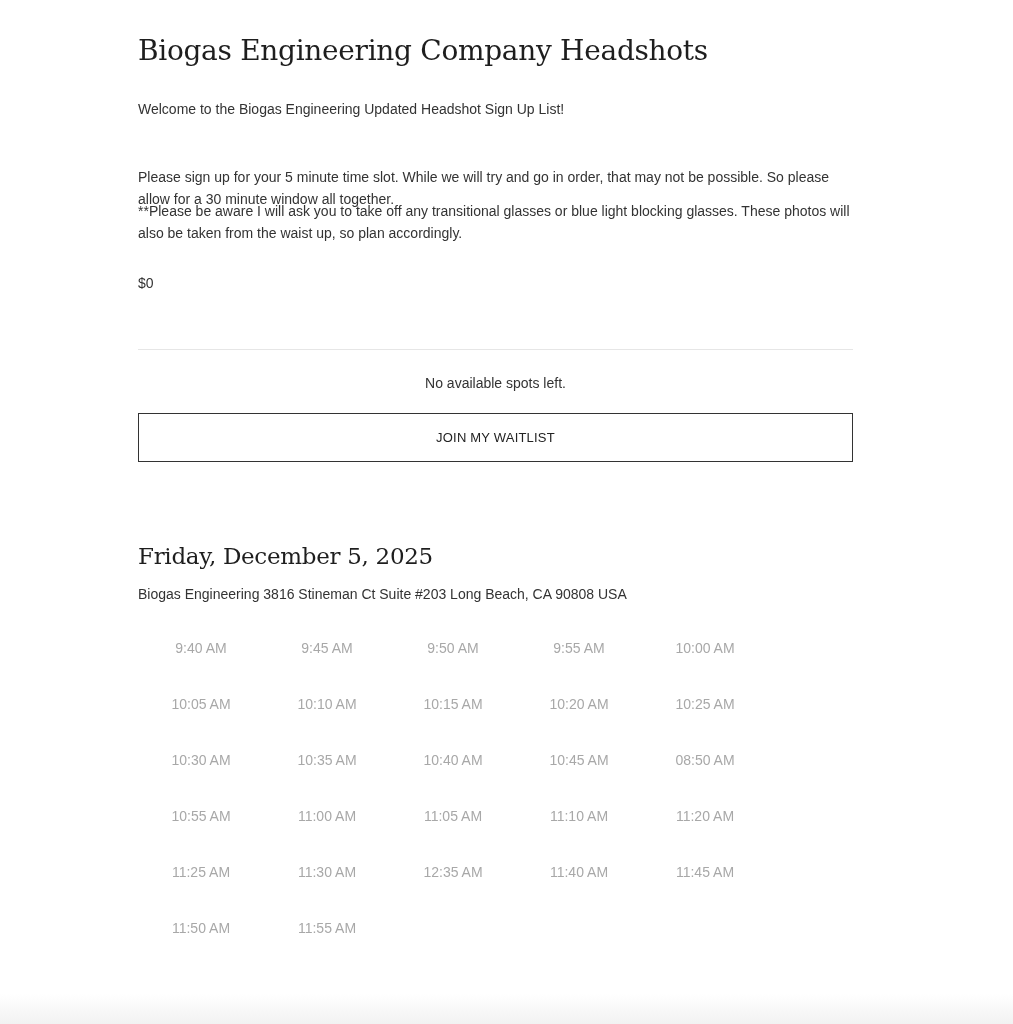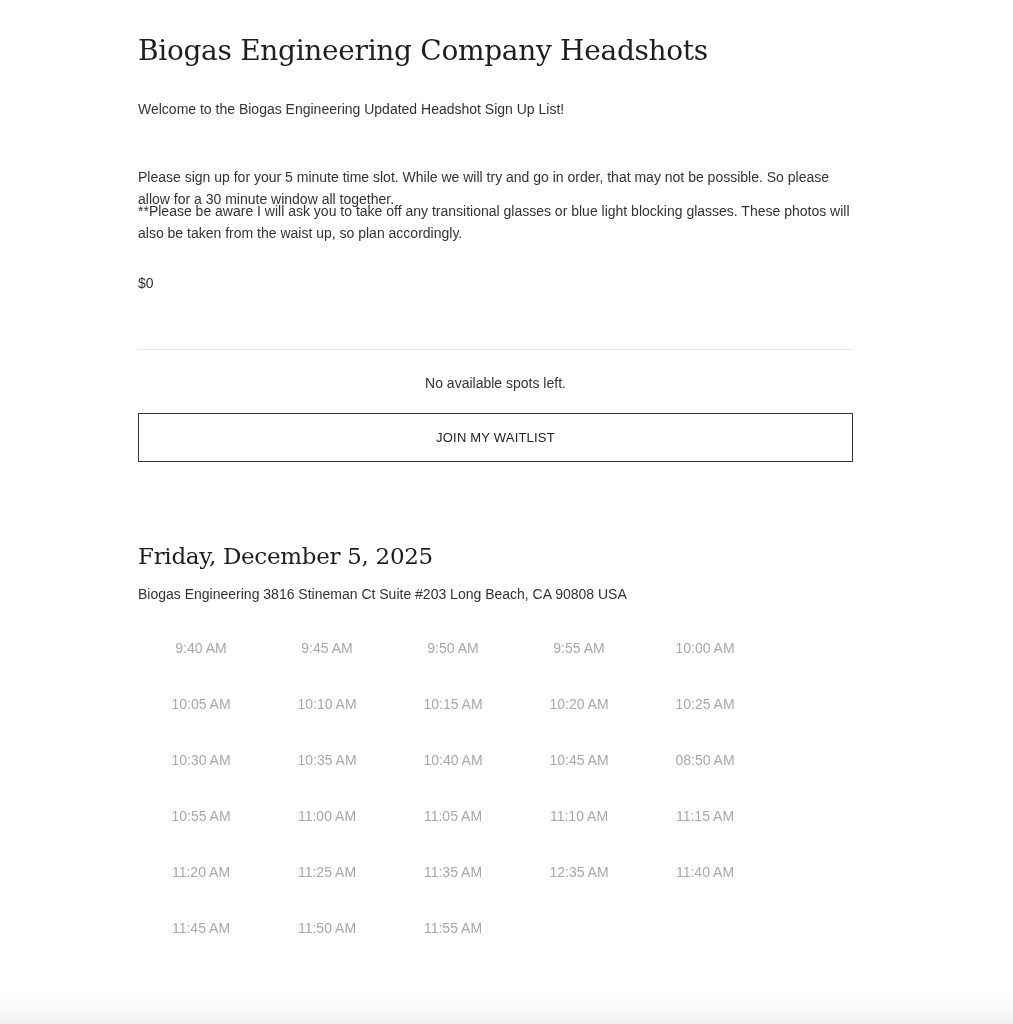--- a/index.html
+++ b/index.html
@@ -72,24 +72,23 @@
     <div class="slot">10:25 AM</div>
     <div class="slot">10:30 AM</div>
     <div class="slot">10:35 AM</div>
     <div class="slot">10:40 AM</div>
     <div class="slot">10:45 AM</div>
     <div class="slot">08:50 AM</div>
     <div class="slot">10:55 AM</div>
     <div class="slot">11:00 AM</div>
     <div class="slot">11:05 AM</div>
     <div class="slot">11:10 AM</div>
-    <div class="slot">11:15 AM</div>
     <div class="slot">11:20 AM</div>
     <div class="slot">11:25 AM</div>
-    <div class="slot">11:35 AM</div>
+    <div class="slot">11:30 AM</div>
     <div class="slot">12:35 AM</div>
     <div class="slot">11:40 AM</div>
     <div class="slot">11:45 AM</div>
     <div class="slot">11:50 AM</div>
     <div class="slot">11:55 AM</div>
   </div>
 </div>
 
 <div class="bottom-fade"></div>
 

